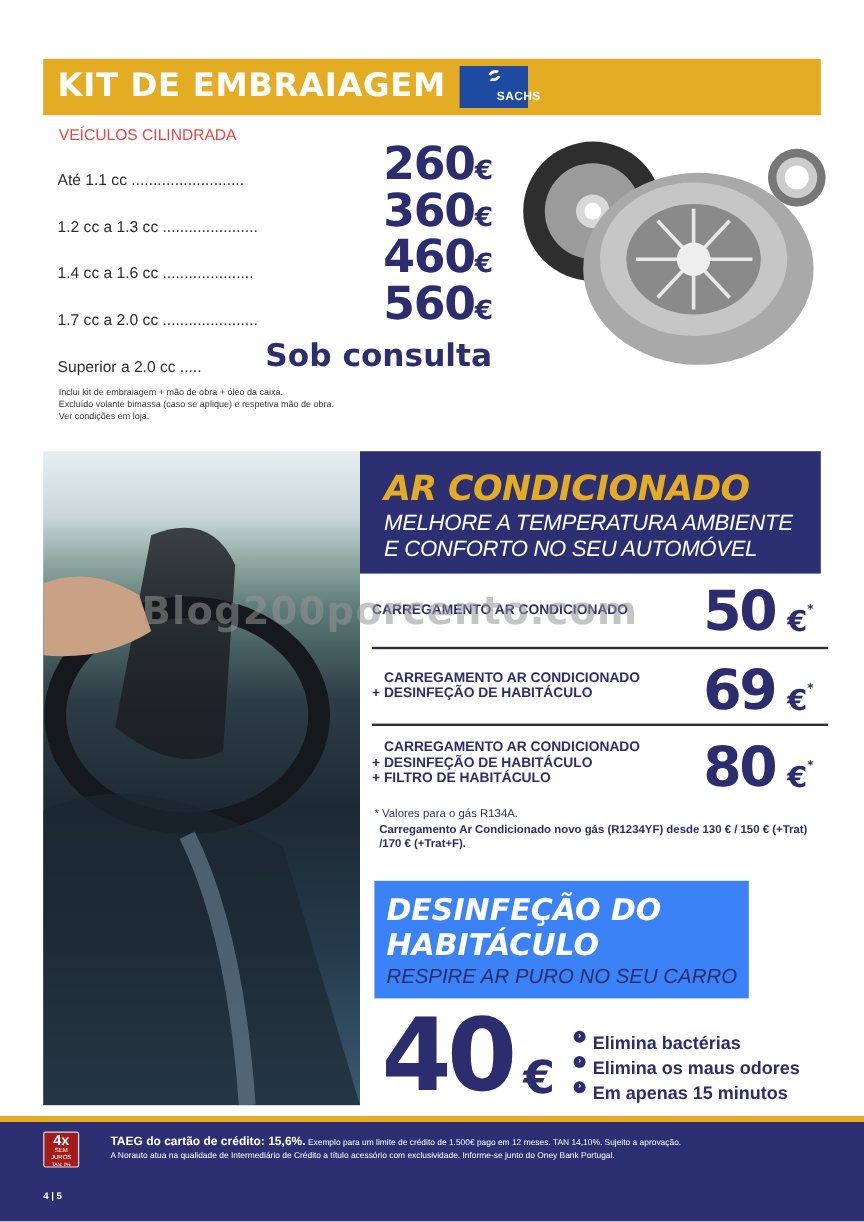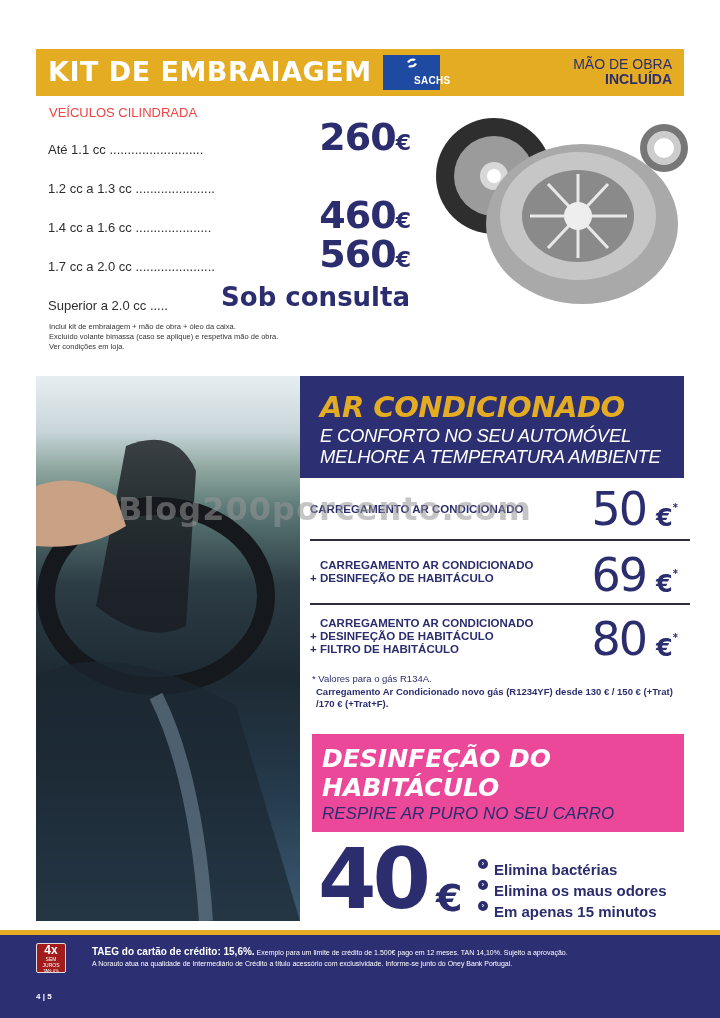--- a/index.html
+++ b/index.html
@@ -32,30 +32,30 @@
     background: linear-gradient(180deg, #e6eef0 0%, #c9d6da 10%, #8fa7a0 17%, #5d7b78 24%, #2d3d45 38%, #1d2a33 55%, #24394a 75%, #3b5a73 100%); }
 
   
   .ac-banner { position:absolute; left:300px; top:376px; width:384px; height:102px; background:#2c2f72; }
   .ac-title { position:absolute; left:20px; top:14px; font-family:"DejaVu Sans", sans-serif; font-weight:bold; font-style:italic; font-size:29px; color:#e4ac23; letter-spacing:-0.5px; }
   .ac-sub { position:absolute; left:20px; top:49px; font-style:italic; font-size:18.5px; line-height:21px; color:#ffffff; letter-spacing:-0.3px; }
 
   .ac-item { position:absolute; left:310px; width:380px; }
   .ac-item .desc { position:absolute; left:0; font-weight:bold; font-size:11.5px; line-height:13px; color:#2b2d6e; }
   .ac-item .desc span { display:block; }
-  .ac-item .amt { position:absolute; right:44px; font-family:"DejaVu Sans", sans-serif; font-weight:normal; font-size:46px; line-height:50px; color:#2b2d6e; letter-spacing:-2px; }
+  .ac-item .amt { position:absolute; right:44px; font-family:"DejaVu Sans", sans-serif; font-weight:bold; font-size:46px; line-height:50px; color:#2b2d6e; letter-spacing:-2px; }
   .ac-item .cur { position:absolute; right:12px; font-family:"DejaVu Sans", sans-serif; font-weight:bold; font-size:24px; color:#2b2d6e; }
   .ac-item .cur sup { font-size:10px; position:relative; top:-6px; }
   .sep { position:absolute; left:310px; width:380px; height:2px; background:#2d2d3d; }
 
   .ac-footnote { position:absolute; left:312px; top:673px; font-size:9.5px; line-height:12.5px; color:#2b2d6e; }
   .ac-footnote .bold { font-weight:bold; }
 
   
-  .des-banner { position:absolute; left:312px; top:734px; width:372px; height:98px; background:#ec4899; }
+  .des-banner { position:absolute; left:312px; top:734px; width:312px; height:98px; background:#3b82f6; }
   .des-title { position:absolute; left:10px; top:10px; font-family:"DejaVu Sans", sans-serif; font-weight:bold; font-style:italic; font-size:25px; line-height:29px; color:#ffffff; }
   .des-sub { position:absolute; left:10px; top:70px; font-style:italic; font-size:17px; color:#2b2d6e; }
   .des-price { position:absolute; left:318px; top:834px; font-family:"DejaVu Sans", sans-serif; font-weight:bold; font-size:84px; line-height:90px; color:#2b2d6e; letter-spacing:-4px; }
   .des-cur { position:absolute; left:436px; top:876px; font-family:"DejaVu Sans", sans-serif; font-weight:bold; font-size:38px; color:#2b2d6e; }
   .des-list { position:absolute; left:478px; top:859px; list-style:none; }
   .des-list li { font-size:15px; line-height:21px; color:#2b2d6e; font-weight:bold; display:flex; align-items:flex-start; }
   .bullet { display:inline-block; width:10px; height:10px; border-radius:50%; background:#2b2d6e; color:#fff; font-size:7px; line-height:10px; text-align:center; margin-right:6px; }
 
   
   .watermark { position:absolute; left:118px; top:490px; font-family:"DejaVu Sans", sans-serif; font-weight:bold; font-size:32px; color:rgba(150,150,150,0.55); letter-spacing:1px; white-space:nowrap; pointer-events:none; }
@@ -81,35 +81,32 @@
   <div class="kit-title">KIT DE EMBRAIAGEM</div>
   <div class="sachs-logo">
     <span class="sachs-mark">
       <svg width="16" height="16" viewBox="0 0 16 16">
           <path d="M3 7 Q6 2 12 4 L10 6 Q7 5 5 8 Z" fill="#fff"></path>
           <path d="M13 9 Q10 14 4 12 L6 10 Q9 11 11 8 Z" fill="#fff"></path>
         </svg>
     </span>
     <span class="sachs-text">SACHS</span>
   </div>
-  <div class="labour">
-    <span class="labour-1">MÃO DE OBRA</span>
-    <span class="labour-2">INCLUÍDA</span>
-  </div>
 </div>
 
 <div class="kit-subhead">VEÍCULOS CILINDRADA</div>
 
 <div class="kit-rows">
   <div class="kit-row">
     <span class="lbl">Até 1.1 cc ..........................</span>
     <span class="price"><span>260</span><span class="eur">€</span></span>
   </div>
   <div class="kit-row">
     <span class="lbl">1.2 cc a 1.3 cc ......................</span>
+    <span class="price"><span>360</span><span class="eur">€</span></span>
   </div>
   <div class="kit-row">
     <span class="lbl">1.4 cc a 1.6 cc .....................</span>
     <span class="price"><span>460</span><span class="eur">€</span></span>
   </div>
   <div class="kit-row">
     <span class="lbl">1.7 cc a 2.0 cc ......................</span>
     <span class="price"><span>560</span><span class="eur">€</span></span>
   </div>
   <div class="kit-row">
@@ -159,22 +156,22 @@
     <ellipse cx="120" cy="220" rx="110" ry="90" fill="none" stroke="#15181c" stroke-width="18"></ellipse>
     <path d="M0 110 Q40 95 80 120 L90 150 Q50 175 0 170 Z" fill="#c9a184"></path>
     <path d="M0 300 Q80 260 200 330 L264 545 L0 545 Z" fill="#1b2630" opacity="0.7"></path>
     <path d="M120 320 Q160 400 170 545" stroke="#7f96a8" stroke-width="14" fill="none" opacity="0.5"></path>
   </svg>
 </div>
 
 <div class="ac-banner">
   <div class="ac-title">AR CONDICIONADO</div>
   <div class="ac-sub">
+    <div>MELHORE A TEMPERATURA AMBIENTE</div>
     <div>E CONFORTO NO SEU AUTOMÓVEL</div>
-    <div>MELHORE A TEMPERATURA AMBIENTE</div>
   </div>
 </div>
 
 <div class="ac-item" style="top:484px;height:52px;">
   <div class="desc" style="top:19px;">
       <span>CARREGAMENTO AR CONDICIONADO</span>
     </div>
   <div class="amt" style="top:0;">50</div>
   <div class="cur" style="top:20px;"><span>€</span><sup>*</sup></div>
 </div>

